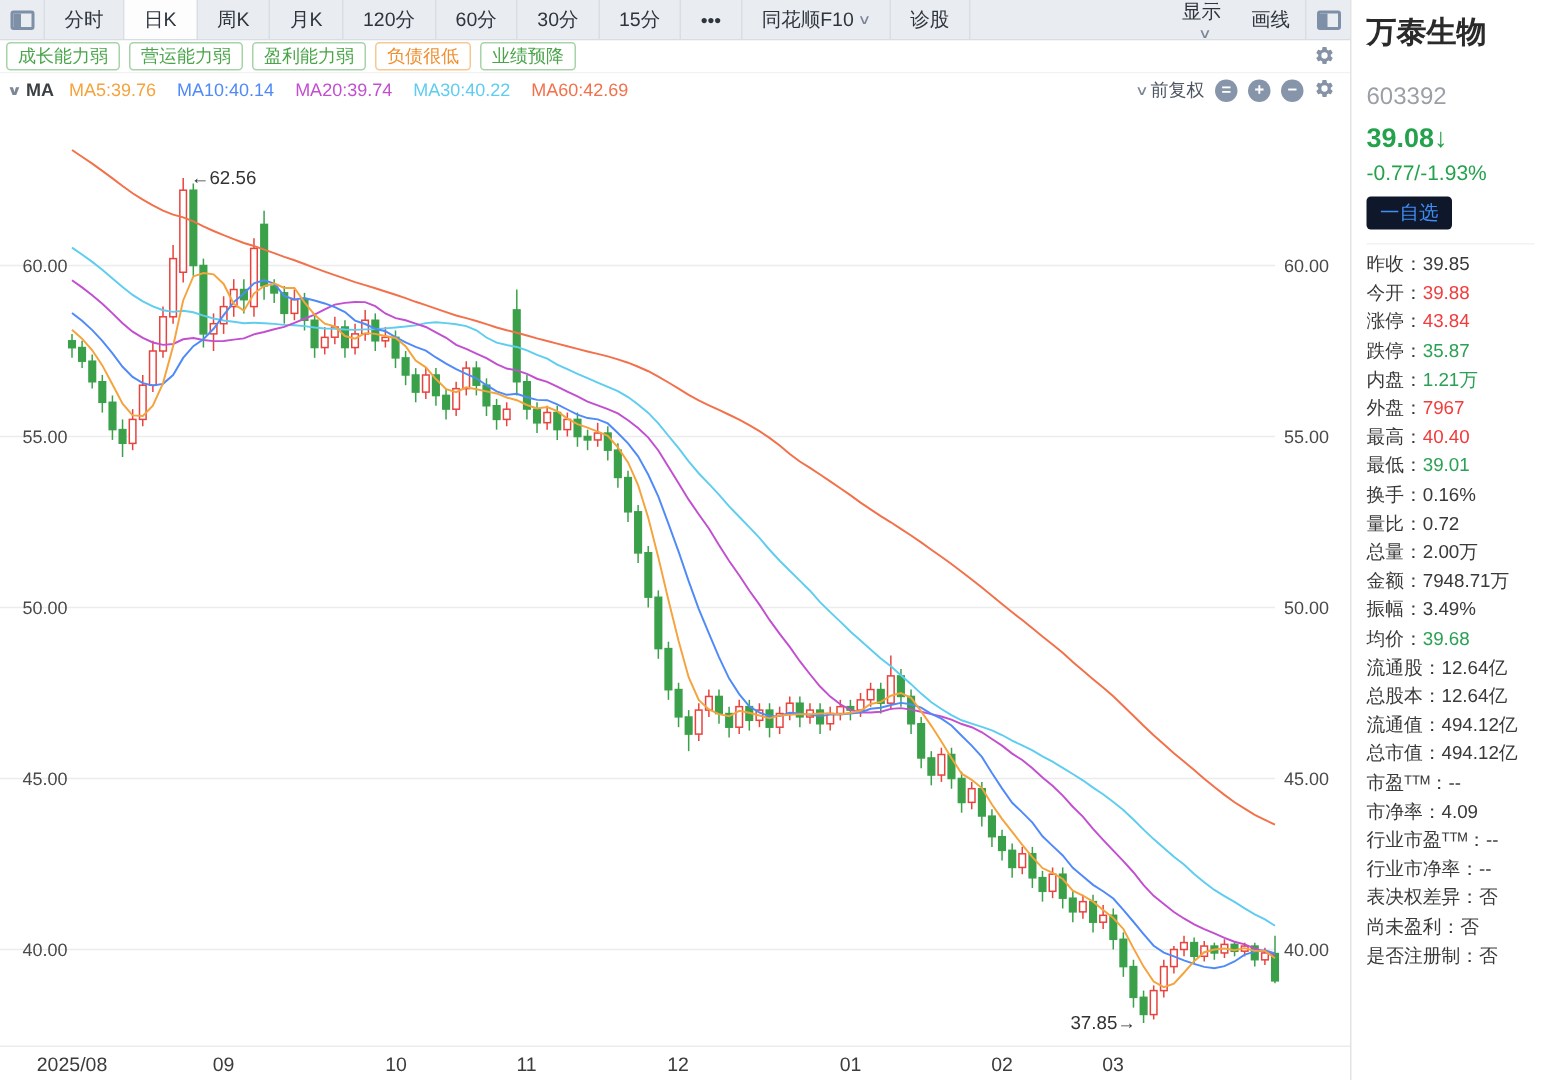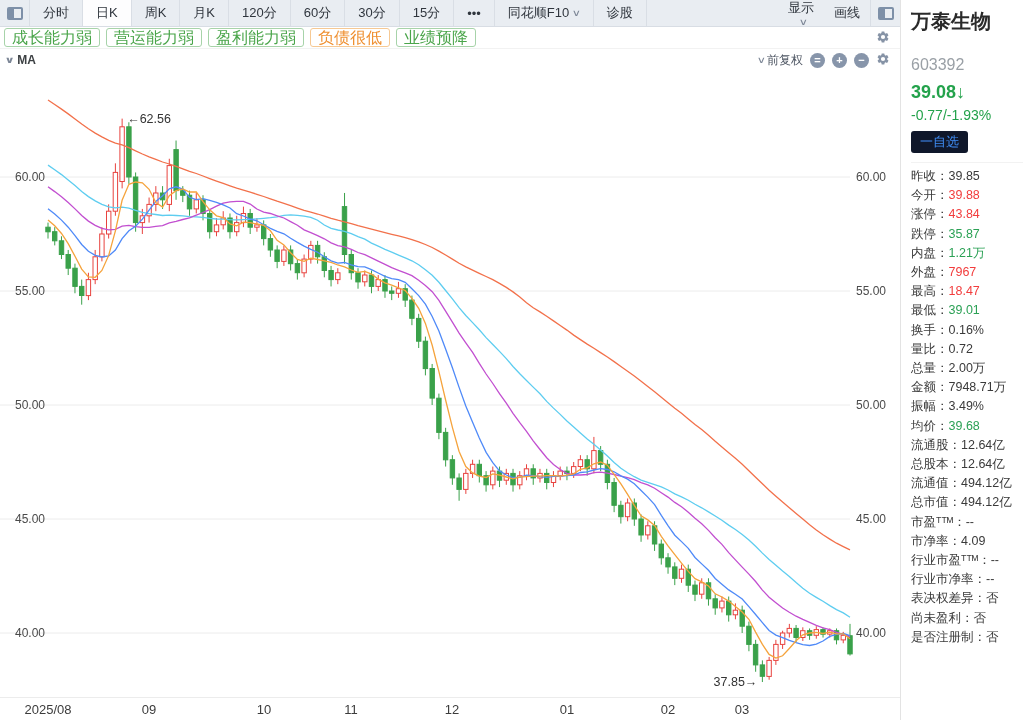--- a/index.html
+++ b/index.html
@@ -18,21 +18,21 @@
   .tb-icon-btn{display:flex;align-items:center;justify-content:center;width:30px;border-right:1px solid #d9dee5;}
   .tb-right{margin-left:auto;display:flex;align-items:stretch;}
   .chev{font-size:9px;color:#7c8696;margin-left:4px;transform:scaleX(1.4);}
   .panel-icon{position:relative;width:16px;height:13px;border:2px solid #7e90a8;border-radius:2px;display:inline-block;}
   .panel-icon::after{content:"";position:absolute;left:0;top:0;bottom:0;width:5px;background:#7e90a8;}
 
   
   .tagrow{position:absolute;left:0;top:27px;width:100%;height:22px;background:#fff;
     display:flex;align-items:center;padding-left:4px;border-bottom:1px solid #f2f2f2;}
   .tags{display:flex;gap:6px;}
-  .tag{border:1px solid;border-radius:3px;font-size:16px;line-height:15px;padding:1px 7px;white-space:nowrap;}
+  .tag{border:1px solid;border-radius:3px;font-size:12px;line-height:15px;padding:1px 7px;white-space:nowrap;}
   .tag.green{color:#4aa54a;border-color:#a7d3a9;}
   .tag.orange{color:#ef8f2f;border-color:#f6c994;}
   .tagrow .gear{position:absolute;right:10px;top:3px;}
 
   
   .marow{position:absolute;left:0;top:49px;width:100%;height:22px;background:#fff;
     display:flex;align-items:center;font-size:12px;padding-left:6px;}
   .ma-title{color:#3c4043;font-weight:bold;margin-right:10px;display:flex;align-items:center;gap:4px;}
   .ma-title .chev{margin:0;}
   .ma-legend{display:flex;gap:14px;}
@@ -132,20 +132,27 @@
       <span class="gear" id="tag-gear"><svg width="14" height="14" viewBox="0 0 24 24">
             <path fill="#8693a6" d="M19.14 12.94c.04-.3.06-.61.06-.94s-.02-.64-.07-.94l2.03-1.58a.49.49 0 0 0 .12-.61l-1.92-3.32a.49.49 0 0 0-.59-.22l-2.39.96c-.5-.38-1.03-.7-1.62-.94l-.36-2.54a.48.48 0 0 0-.48-.41h-3.84c-.24 0-.43.17-.47.41l-.36 2.54c-.59.24-1.13.57-1.62.94l-2.39-.96a.49.49 0 0 0-.59.22L2.74 8.87c-.12.21-.08.47.12.61l2.03 1.58c-.05.3-.09.63-.09.94s.02.64.07.94l-2.03 1.58a.49.49 0 0 0-.12.61l1.92 3.32c.12.22.37.29.59.22l2.39-.96c.5.38 1.03.7 1.62.94l.36 2.54c.05.24.24.41.48.41h3.84c.24 0 .44-.17.47-.41l.36-2.54c.59-.24 1.13-.56 1.62-.94l2.39.96c.22.08.47 0 .59-.22l1.92-3.32a.49.49 0 0 0-.12-.61l-2.01-1.58zM12 15.6a3.6 3.6 0 1 1 0-7.2 3.6 3.6 0 0 1 0 7.2z"></path>
           </svg></span>
     </div>
 
     <div class="marow">
       <span class="ma-title">
         <span class="chev">∨</span>
         <span>MA</span>
       </span>
+      <span class="ma-legend" id="ma-legend">
+          <span style="color: rgb(245, 163, 60);">MA5:39.76</span>
+          <span style="color: rgb(79, 138, 248);">MA10:40.14</span>
+          <span style="color: rgb(194, 79, 208);">MA20:39.74</span>
+          <span style="color: rgb(94, 205, 240);">MA30:40.22</span>
+          <span style="color: rgb(242, 113, 75);">MA60:42.69</span>
+        </span>
       <span class="ma-right">
         <span class="adjust">
           <span class="chev">∨</span>
           <span>前复权</span>
         </span>
         <span id="ma-tools" style="display:flex;gap:7px;align-items:center;">
             <span class="circ-btn">=</span>
             <span class="circ-btn">+</span>
             <span class="circ-btn">−</span>
           </span>
@@ -465,21 +472,21 @@
         <div class="stat-row">
           <span class="stat-label">内盘</span>
           <span class="stat-value g">1.21万</span>
         </div>
         <div class="stat-row">
           <span class="stat-label">外盘</span>
           <span class="stat-value r">7967</span>
         </div>
         <div class="stat-row">
           <span class="stat-label">最高</span>
-          <span class="stat-value r">18.47</span>
+          <span class="stat-value r">40.40</span>
         </div>
         <div class="stat-row">
           <span class="stat-label">最低</span>
           <span class="stat-value g">39.01</span>
         </div>
         <div class="stat-row">
           <span class="stat-label">换手</span>
           <span class="stat-value k">0.16%</span>
         </div>
         <div class="stat-row">

